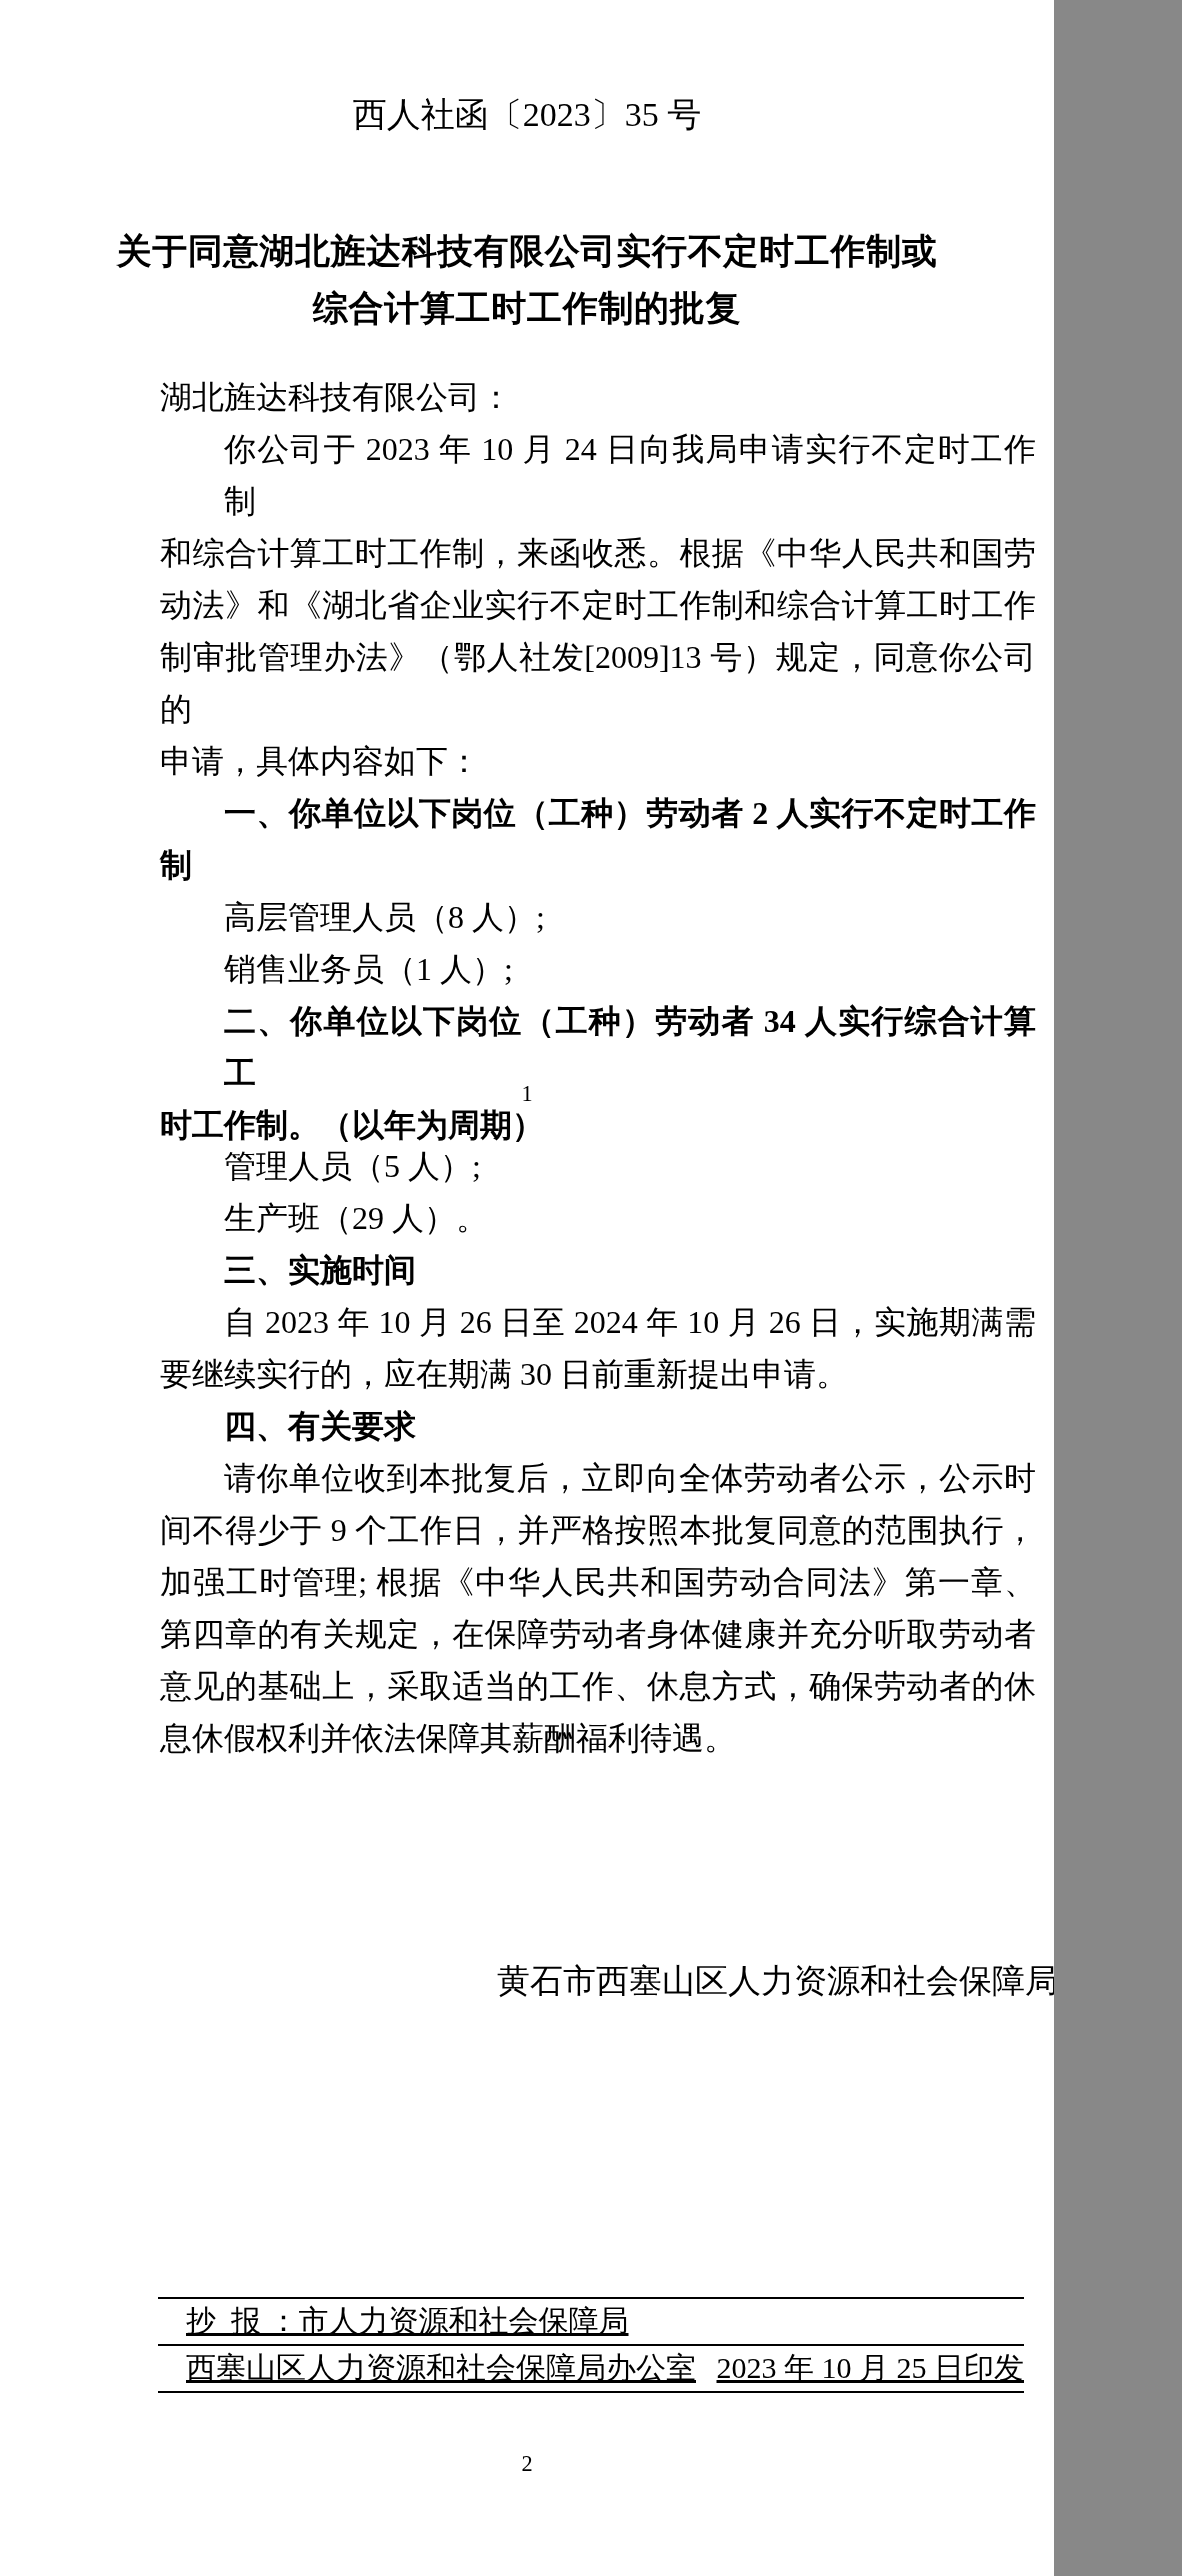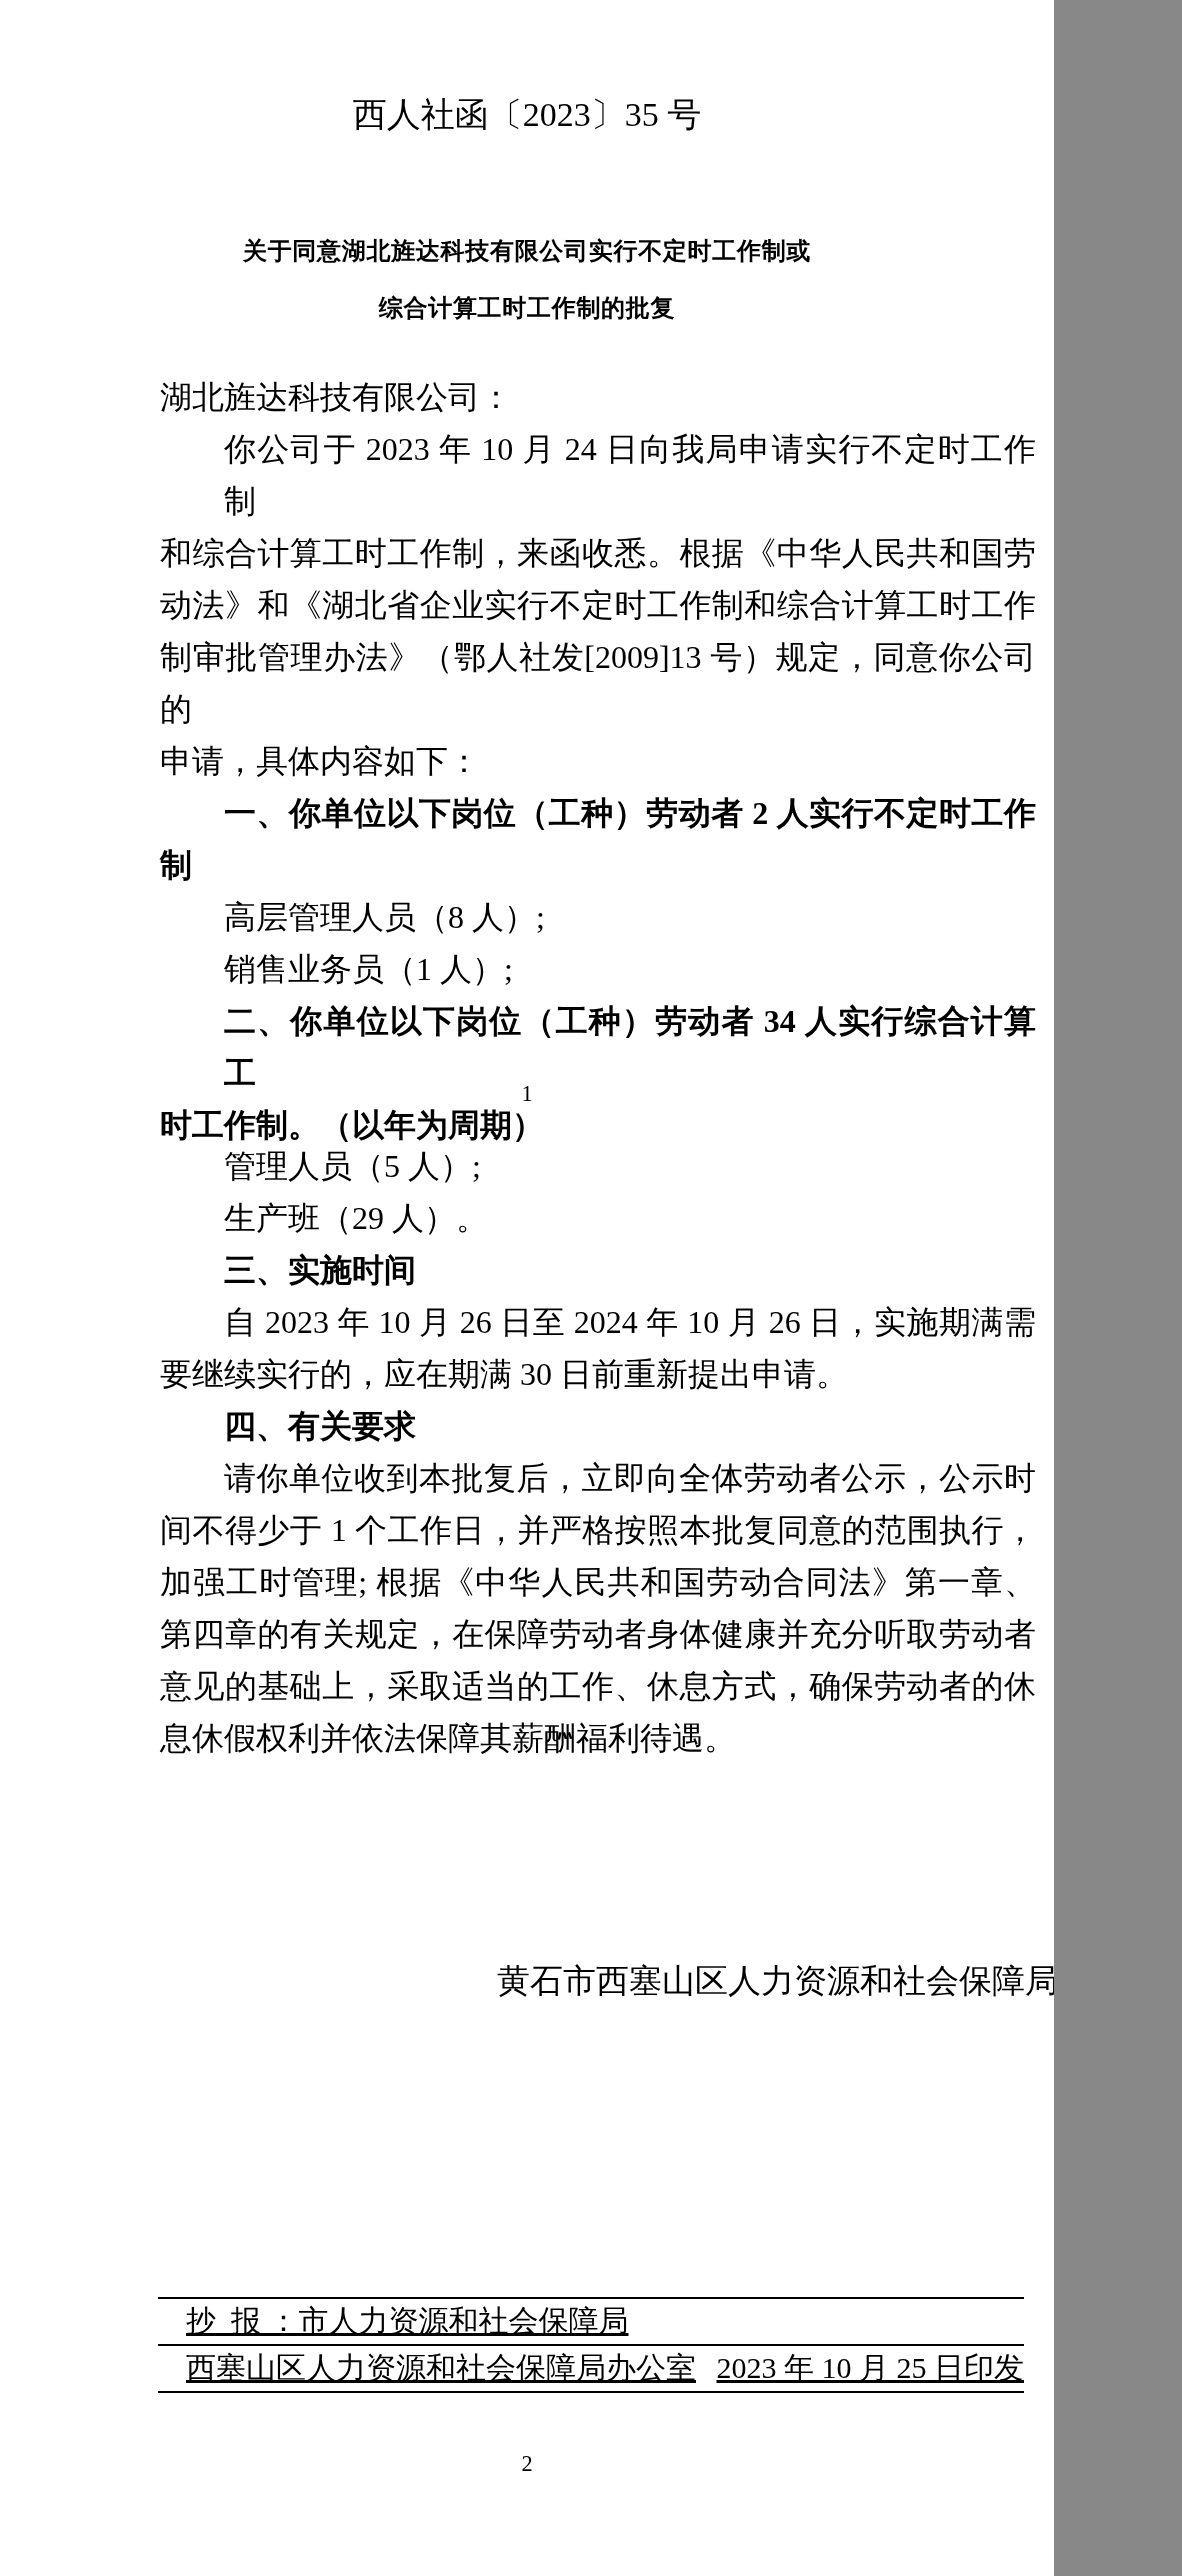--- a/index.html
+++ b/index.html
@@ -18,21 +18,21 @@
     text-align: center;
     font-size: 34px;
     line-height: 42px;
     white-space: pre;
   }
   .title {
     position: absolute;
     top: 223px; left: 0; right: 0;
     text-align: center;
     font-weight: 700;
-    font-size: 24px;
+    font-size: 35px;
     line-height: 57px;
     letter-spacing: 0.7px;
   }
   .body-block {
     position: absolute;
     left: 160px;
     width: 876px;
     font-size: 32px;
     line-height: 52px;
   }
@@ -115,21 +115,21 @@
   <div class="page-num" id="page-num-1">1</div>
 
   <div class="body-block" id="body-page2">
       <div class="line indent">管理人员（5 人）;</div>
       <div class="line indent">生产班（29 人）。</div>
       <div class="line bold indent">三、实施时间</div>
       <div class="line indent fill">自 2023 年 10 月 26 日至 2024 年 10 月 26 日，实施期满需</div>
       <div class="line">要继续实行的，应在期满 30 日前重新提出申请。</div>
       <div class="line bold indent">四、有关要求</div>
       <div class="line indent fill">请你单位收到本批复后，立即向全体劳动者公示，公示时</div>
-      <div class="line fill">间不得少于 1 个工作日，并严格按照本批复同意的范围执行，</div>
+      <div class="line fill">间不得少于 9 个工作日，并严格按照本批复同意的范围执行，</div>
       <div class="line fill">加强工时管理; 根据《中华人民共和国劳动合同法》第一章、</div>
       <div class="line fill">第四章的有关规定，在保障劳动者身体健康并充分听取劳动者</div>
       <div class="line fill">意见的基础上，采取适当的工作、休息方式，确保劳动者的休</div>
       <div class="line">息休假权利并依法保障其薪酬福利待遇。</div>
     </div>
 
   <div class="signature">
     <div>黄石市西塞山区人力资源和社会保障局</div>
   </div>
 

